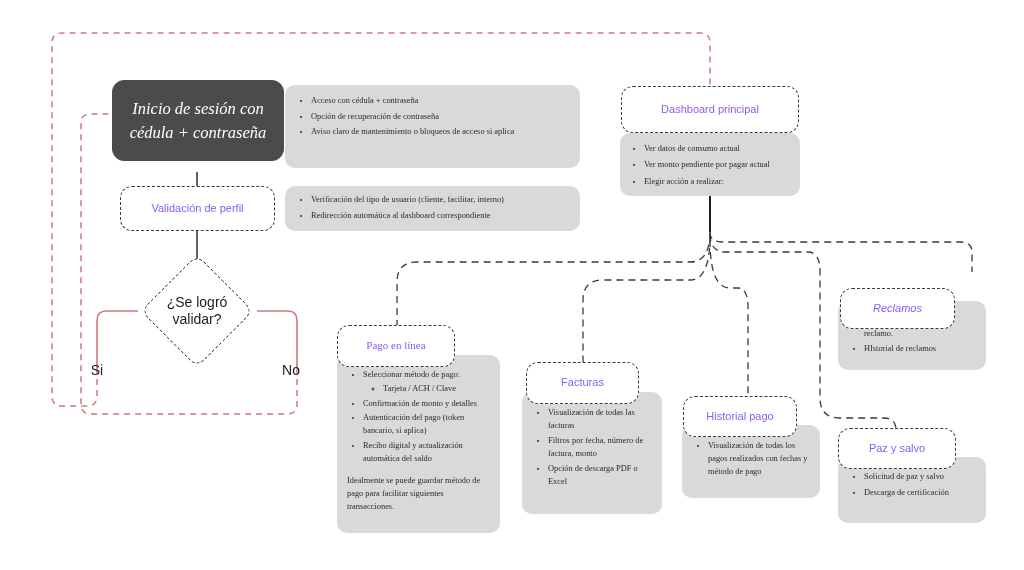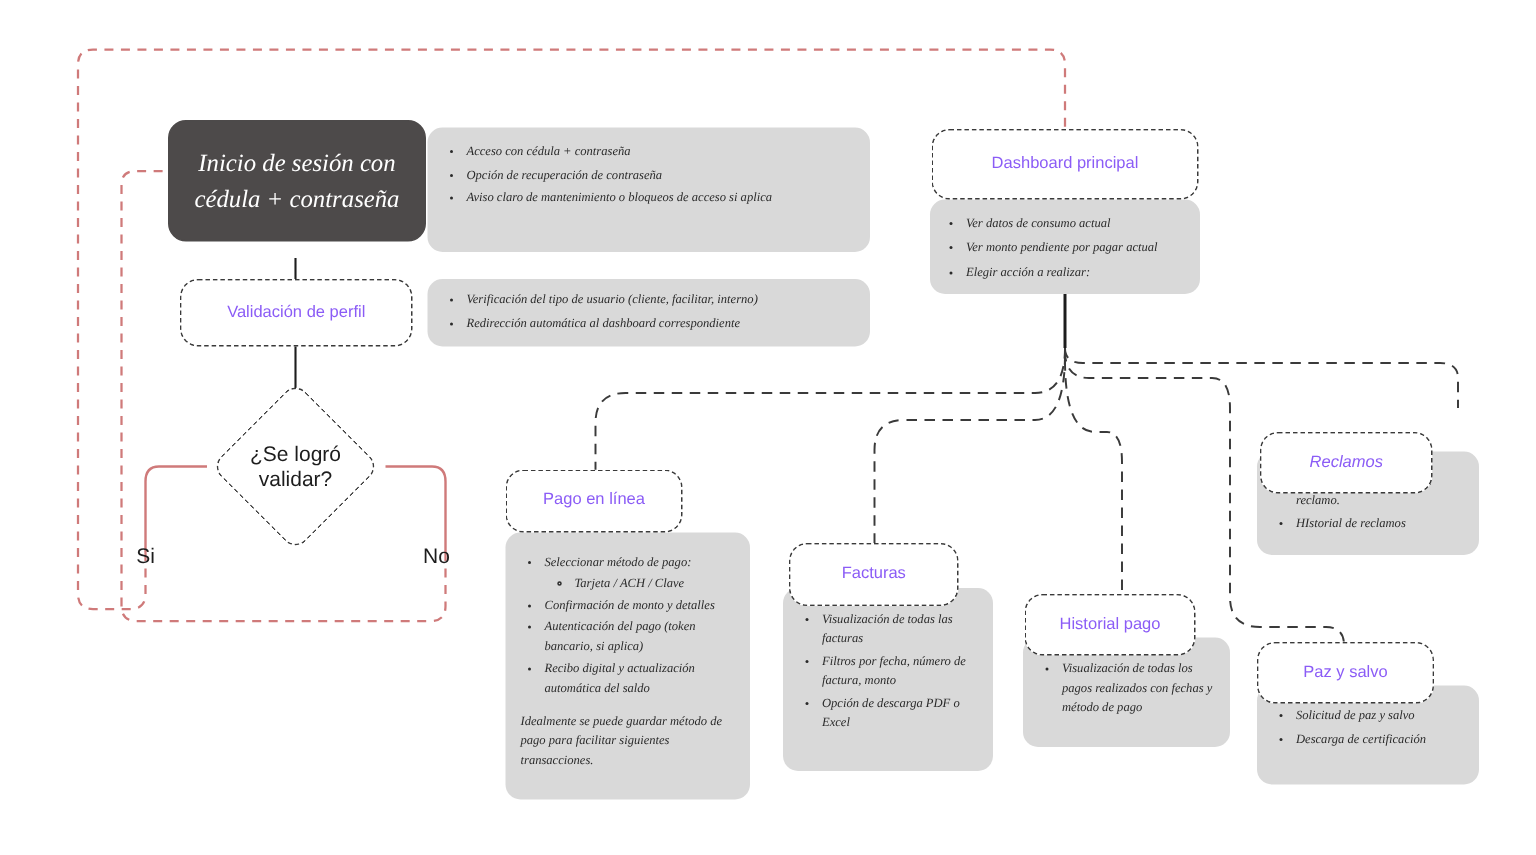--- a/index.html
+++ b/index.html
@@ -52,21 +52,20 @@
 
   
   .panel {
     position: absolute;
     box-sizing: border-box;
     background: #d9d9d9;
     border-radius: 10px;
     z-index: 2;
     color: #2a2a2a;
     font-family: "Liberation Serif", serif;
-    font-style: italic;
   }
   .panel ul {
     margin: 0;
     padding: 0 10px 0 26px;
     list-style: disc;
   }
   .panel ul ul {
     list-style: circle;
     padding-left: 20px;
     margin-top: 1px;
@@ -195,21 +194,21 @@
         <ul>
           <li>Tarjeta / ACH / Clave</li>
         </ul>
       </li>
       <li>Confirmación de monto y detalles</li>
       <li>Autenticación del pago (token bancario, si aplica)</li>
       <li>Recibo digital y actualización automática del saldo</li>
     </ul>
     <div class="note">Idealmente se puede guardar método de pago para facilitar siguientes transacciones.</div>
   </div>
-  <div class="node node-dashed" style="left:337px; top:313px; width:118px; height:42px;">
+  <div class="node node-dashed" style="left:337px; top:325px; width:118px; height:42px;font-family:Liberation Serif, serif;">
     <span>Pago en línea</span>
   </div>
 
   <div class="panel" style="left:522px; top:392px; width:140px; height:122px; padding-top:14px; font-size:8.4px; line-height:1.55;">
     <ul>
       <li>Visualización de todas las facturas</li>
       <li>Filtros por fecha, número de factura, monto</li>
       <li>Opción de descarga PDF o Excel</li>
     </ul>
   </div>

